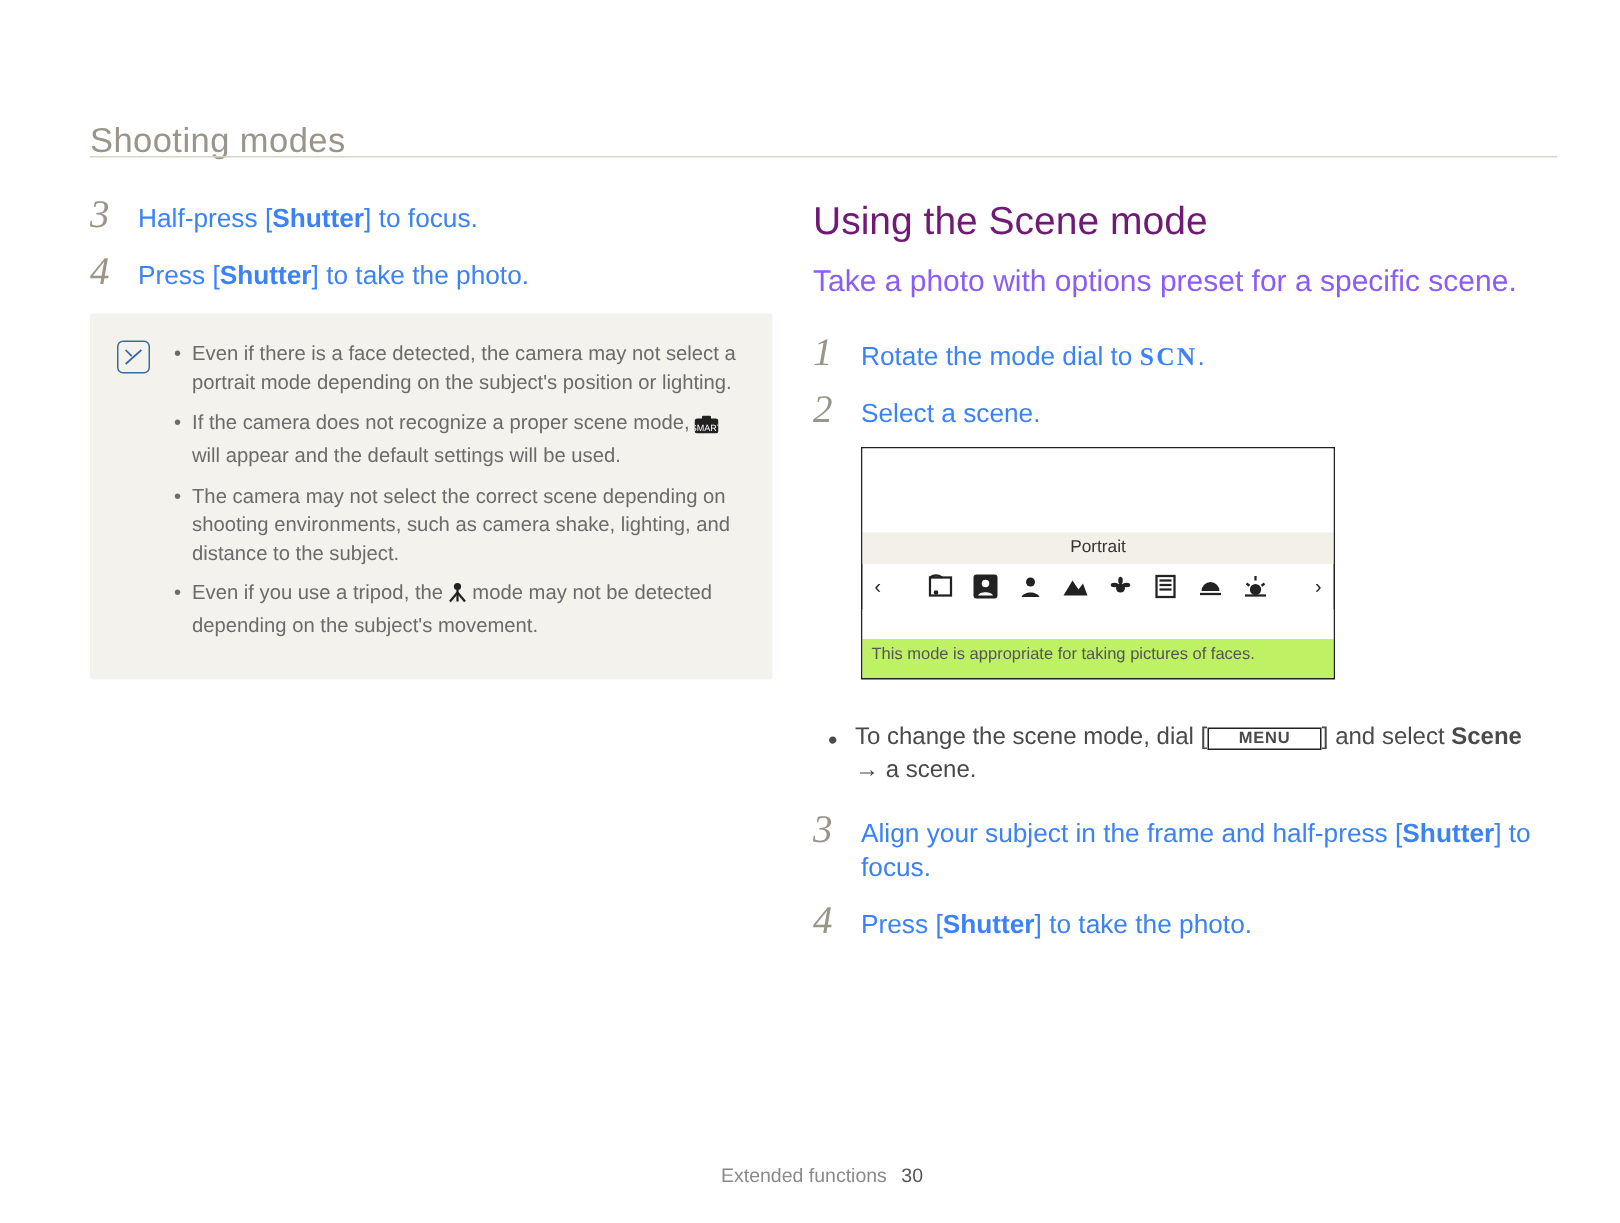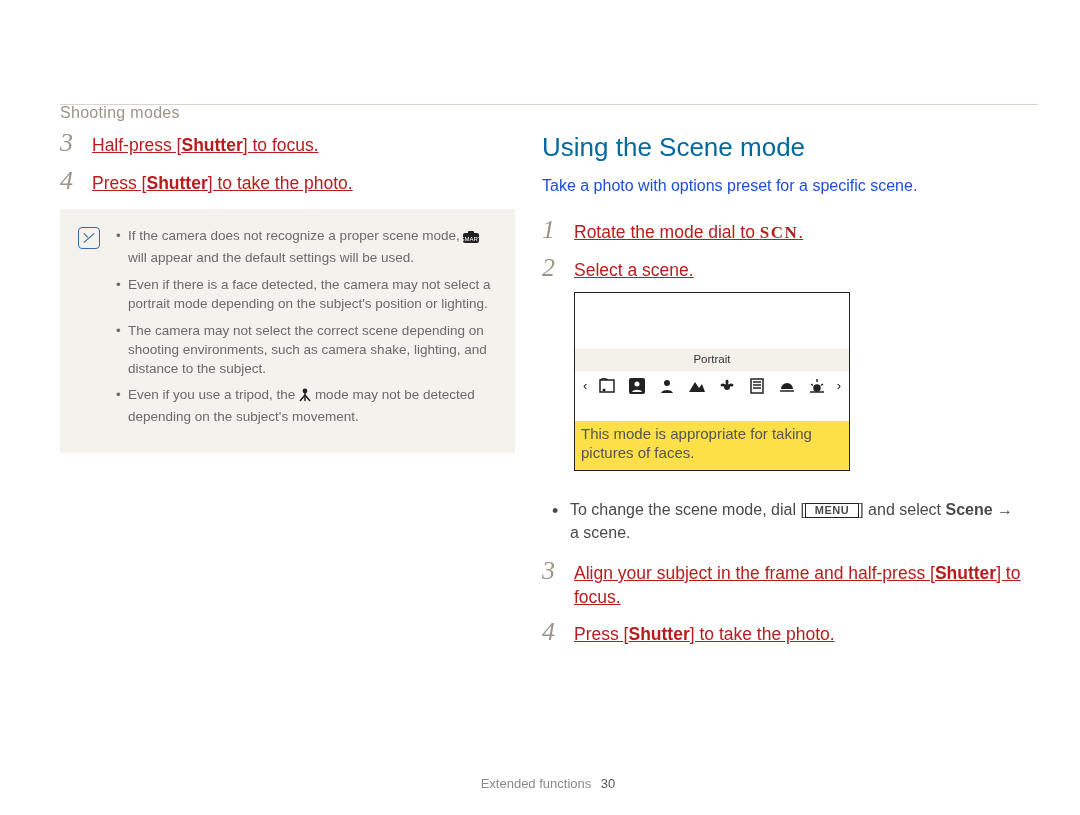--- a/index.html
+++ b/index.html
@@ -10,25 +10,24 @@
     height: 815px;
     position: relative;
     color: #3a3a3a;
     font-size: 17.5px;
     line-height: 1.35;
   }
   .page-header {
     position: absolute;
     top: 78px;
     left: 60px;
-    font-size: 16px;
+    font-size: 23px;
     font-weight: 300;
     color: #9a9489;
     letter-spacing: 0.3px;
-    margin-top: 24px;
   }
   .header-rule {
     position: absolute;
     top: 104px;
     left: 60px;
     right: 42px;
     height: 1px;
     background: #d8d4ca;
   }
   .col-left {
@@ -52,34 +51,33 @@
   .step-num {
     font-style: italic;
     font-family: Georgia, "Times New Roman", serif;
     font-size: 26px;
     color: #9a9489;
     line-height: 1;
     min-width: 18px;
   }
   .step-text {
     padding-top: 4px;
-    color: #b91c1c;
+    color: #3b82f6;
     font-weight: 400;
-    text-decoration: underline;
   }
   .bold { font-weight: 700; }
   .section-title {
-    color: #0369a1;
+    color: #701a75;
     font-size: 26px;
     font-weight: 400;
     margin-bottom: 10px;
   }
   .section-intro {
-    font-size: 16px;
-    color: #1d4ed8;
+    font-size: 20px;
+    color: #8b5cf6;
     margin-bottom: 20px;
   }
   .note-box {
     background: #f4f2ec;
     border-radius: 2px;
     margin-top: 14px;
     padding: 18px 20px 18px 56px;
     position: relative;
     font-size: 13.5px;
     color: #6b6b6b;
@@ -127,35 +125,35 @@
   }
   .inline-icon {
     display: inline-block;
     vertical-align: -3px;
   }
   .menu-label {
     display:inline-block;
     border:1.5px solid #222;
     font-size:11px;
     font-weight:700;
-    padding:0 9px;
+    padding:0 20px;
     line-height:13px;
     vertical-align:1px;
     letter-spacing:0.5px;
   }
   .scn-label {
     font-family: "Times New Roman", serif;
     font-weight: 700;
     letter-spacing: 1.5px;
     font-size: 17px;
   }
   
   .lcd {
     border: 1.5px solid #222;
-    width: 276px;
+    width: 316px;
     margin: 6px 0 28px 32px;
     background: #fff;
     font-size: 11.5px;
     color: #333;
   }
   .lcd-top { height: 56px; background: #fff; }
   .lcd-label-row {
     background: #f2f0e9;
     padding: 3px 8px;
     font-size: 11.5px;
@@ -173,23 +171,23 @@
     color: #222;
     padding: 0 2px;
   }
   .lcd-icons {
     display: flex;
     gap: 12px;
     align-items: center;
   }
   .ic { width:18px; height:18px; display:inline-flex; align-items:center; justify-content:center; }
   .lcd-hint {
-    background: #fde047;
+    background: #bef264;
     padding: 4px 6px 8px;
-    font-size: 15px;
+    font-size: 11px;
     color: #555;
     line-height: 1.25;
   }
   .lcd-bottom { height: 20px; background:#fff; }
   .footer {
     position: absolute;
     bottom: 22px;
     left: 16px; right: 0;
     text-align: center;
     font-size: 13px;
@@ -217,32 +215,32 @@
     </div>
   </div>
 
   <div class="note-box">
     <div class="note-icon">
       <svg viewBox="0 0 24 24" fill="none" stroke="#3a6aa5" stroke-width="2">
           <path d="M3 20 L21 4 M3 4 L10 11"></path>
         </svg>
     </div>
     <ul>
+      <li><span>Even if there is a face detected, the camera may not select a portrait mode depending on the subject's position or lighting.</span></li>
       <li>
         <span>If the camera does not recognize a proper scene mode, </span>
         <span class="inline-icon">
           <svg width="16" height="12" viewBox="0 0 16 12">
               <rect x="0" y="2" width="16" height="10" rx="2" fill="#222"></rect>
               <rect x="5" y="0" width="6" height="3" rx="1" fill="#222"></rect>
               <text x="8" y="10" font-size="6" fill="#fff" text-anchor="middle" font-family="Arial">SMART</text>
             </svg>
         </span>
         <span> will appear and the default settings will be used.</span>
       </li>
-      <li><span>Even if there is a face detected, the camera may not select a portrait mode depending on the subject's position or lighting.</span></li>
       <li><span>The camera may not select the correct scene depending on shooting environments, such as camera shake, lighting, and distance to the subject.</span></li>
       <li>
         <span>Even if you use a tripod, the </span>
         <span class="inline-icon">
           <svg width="12" height="14" viewBox="0 0 12 14" fill="#222">
               <circle cx="6" cy="3" r="2.4"></circle>
               <line x1="6" y1="5" x2="6" y2="13" stroke="#222" stroke-width="1.5"></line>
               <line x1="6" y1="7" x2="1" y2="13" stroke="#222" stroke-width="1.5"></line>
               <line x1="6" y1="7" x2="11" y2="13" stroke="#222" stroke-width="1.5"></line>
             </svg>

